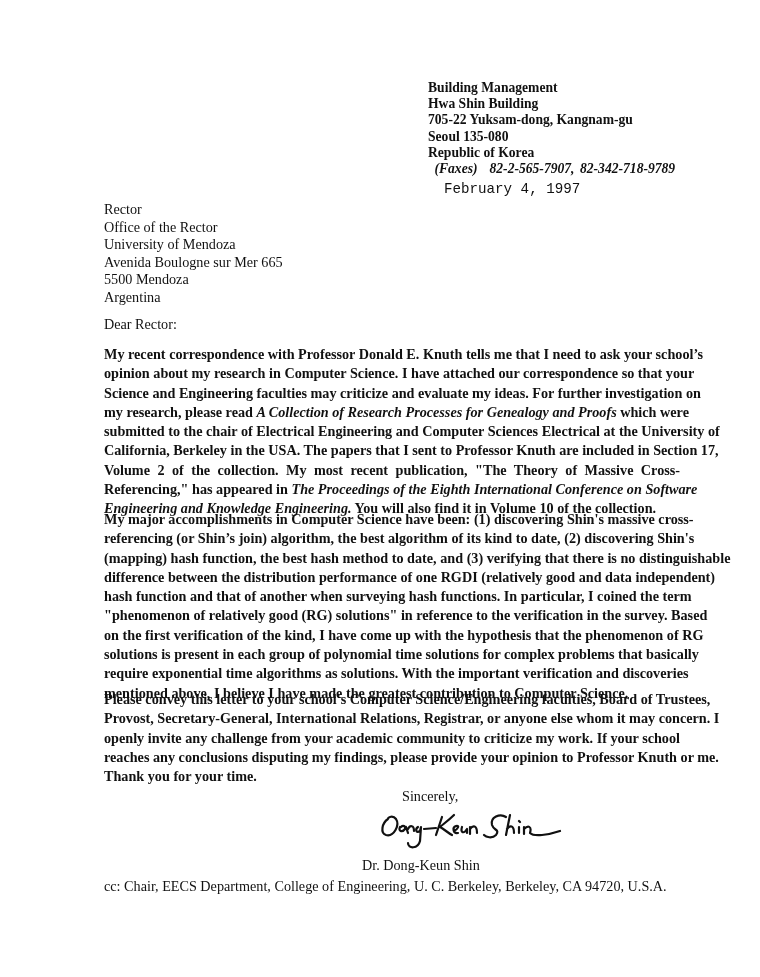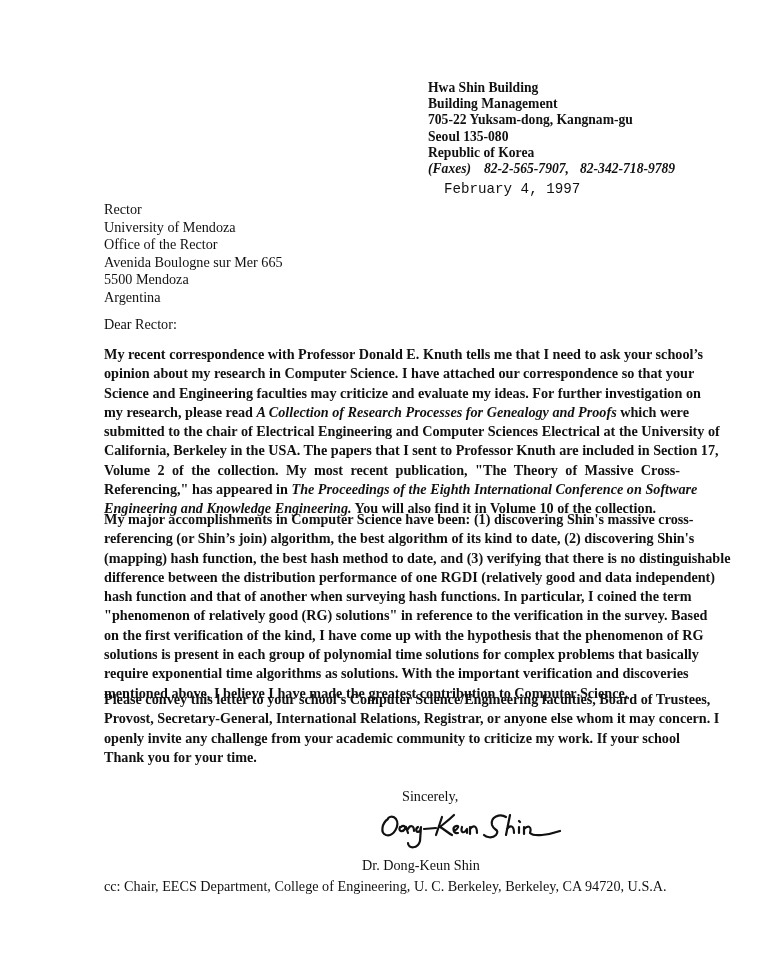--- a/index.html
+++ b/index.html
@@ -3,56 +3,56 @@
 <meta charset="utf-8">
 <style>
   html, body { margin: 0; padding: 0; background: #ffffff; }
   body {
     width: 760px; height: 977px; position: relative; overflow: hidden;
     font-family: "Liberation Serif", serif; color: #111111; font-size: 14.2px;
   }
   .block { position: absolute; }
   .sender { left: 428px; top: 80px; font-weight: bold; line-height: 16.2px; font-size: 13.6px; }
   .sender .fax { font-style: italic; }
-  .sender .fax span { display: inline-block; }
+  .sender .fax span { display: inline-block; text-align: center; }
   .date { left: 444px; top: 181px; line-height: 17px; font-family: Liberation Mono, monospace; }
   .recipient { left: 104px; top: 201px; line-height: 17.6px; }
   .salutation { left: 104px; top: 316px; line-height: 17px; }
   .para { left: 104px; width: 576px; text-align: justify; line-height: 19.3px; font-weight: bold; }
   .p1 { top: 345px; }
   .p2 { top: 510px; }
   .p3 { top: 690px; }
   .line { display: block; text-align: justify; text-align-last: justify; white-space: nowrap; }
   .line.last { text-align-last: left; }
   .ital { font-style: italic; margin-top: 40px; }
   .closing { left: 402px; top: 788px; line-height: 17px; }
   .signature { left: 378px; top: 807px; width: 200px; height: 50px; }
   .signer { left: 362px; top: 857px; line-height: 17px; }
   .cc { left: 104px; top: 878px; line-height: 17px; white-space: nowrap; }
 </style>
 </head>
 <body>
 
 <div class="block sender">
+  <div>Building Management</div>
   <div>Hwa Shin Building</div>
-  <div>Building Management</div>
   <div>705-22 Yuksam-dong, Kangnam-gu</div>
   <div>Seoul 135-080</div>
   <div>Republic of Korea</div>
   <div class="fax">
     <span style="width:56px">(Faxes)</span><span style="width:96px">82-2-565-7907,</span><span>82-342-718-9789</span>
   </div>
 </div>
 
 <div class="block date">February 4, 1997</div>
 
 <div class="block recipient">
   <div>Rector</div>
+  <div>Office of the Rector</div>
   <div>University of Mendoza</div>
-  <div>Office of the Rector</div>
   <div>Avenida Boulogne sur Mer 665</div>
   <div>5500 Mendoza</div>
   <div>Argentina</div>
 </div>
 
 <div class="block salutation">Dear Rector:</div>
 
 <div class="block para p1">
   <span class="line">My recent correspondence with Professor Donald E. Knuth tells me that I need to ask your school’s</span>
   <span class="line">opinion about my research in Computer Science.  I have attached our correspondence so that your</span>
@@ -75,20 +75,21 @@
   <span class="line">on the first verification of the kind, I have come up with the hypothesis that the phenomenon of RG</span>
   <span class="line">solutions is present in each group of polynomial time solutions for complex problems that basically</span>
   <span class="line">require exponential time algorithms as solutions. With the important verification and discoveries</span>
   <span class="line last">mentioned above, I believe I have made the greatest contribution to Computer Science.</span>
 </div>
 
 <div class="block para p3">
   <span class="line">Please convey this letter to your school's Computer Science/Engineering faculties, Board of Trustees,</span>
   <span class="line">Provost, Secretary-General, International Relations, Registrar, or anyone else whom it may concern.  I</span>
   <span class="line">openly invite any challenge from your academic community to criticize my work.  If your school</span>
+  <span class="line">reaches any conclusions disputing my findings, please provide your opinion to Professor Knuth or me.</span>
   <span class="line last">Thank you for your time.</span>
 </div>
 
 <div class="block closing">Sincerely,</div>
 
 <div class="block signature">
   <svg width="200" height="50" viewBox="0 0 200 50">
     <g fill="none" stroke="#111" stroke-width="2.2" stroke-linecap="round" stroke-linejoin="round">
 
       <path d="M10 12 C4 16, 2 26, 8 28 C16 30, 22 18, 18 12 C15 8, 10 10, 10 12"></path>

